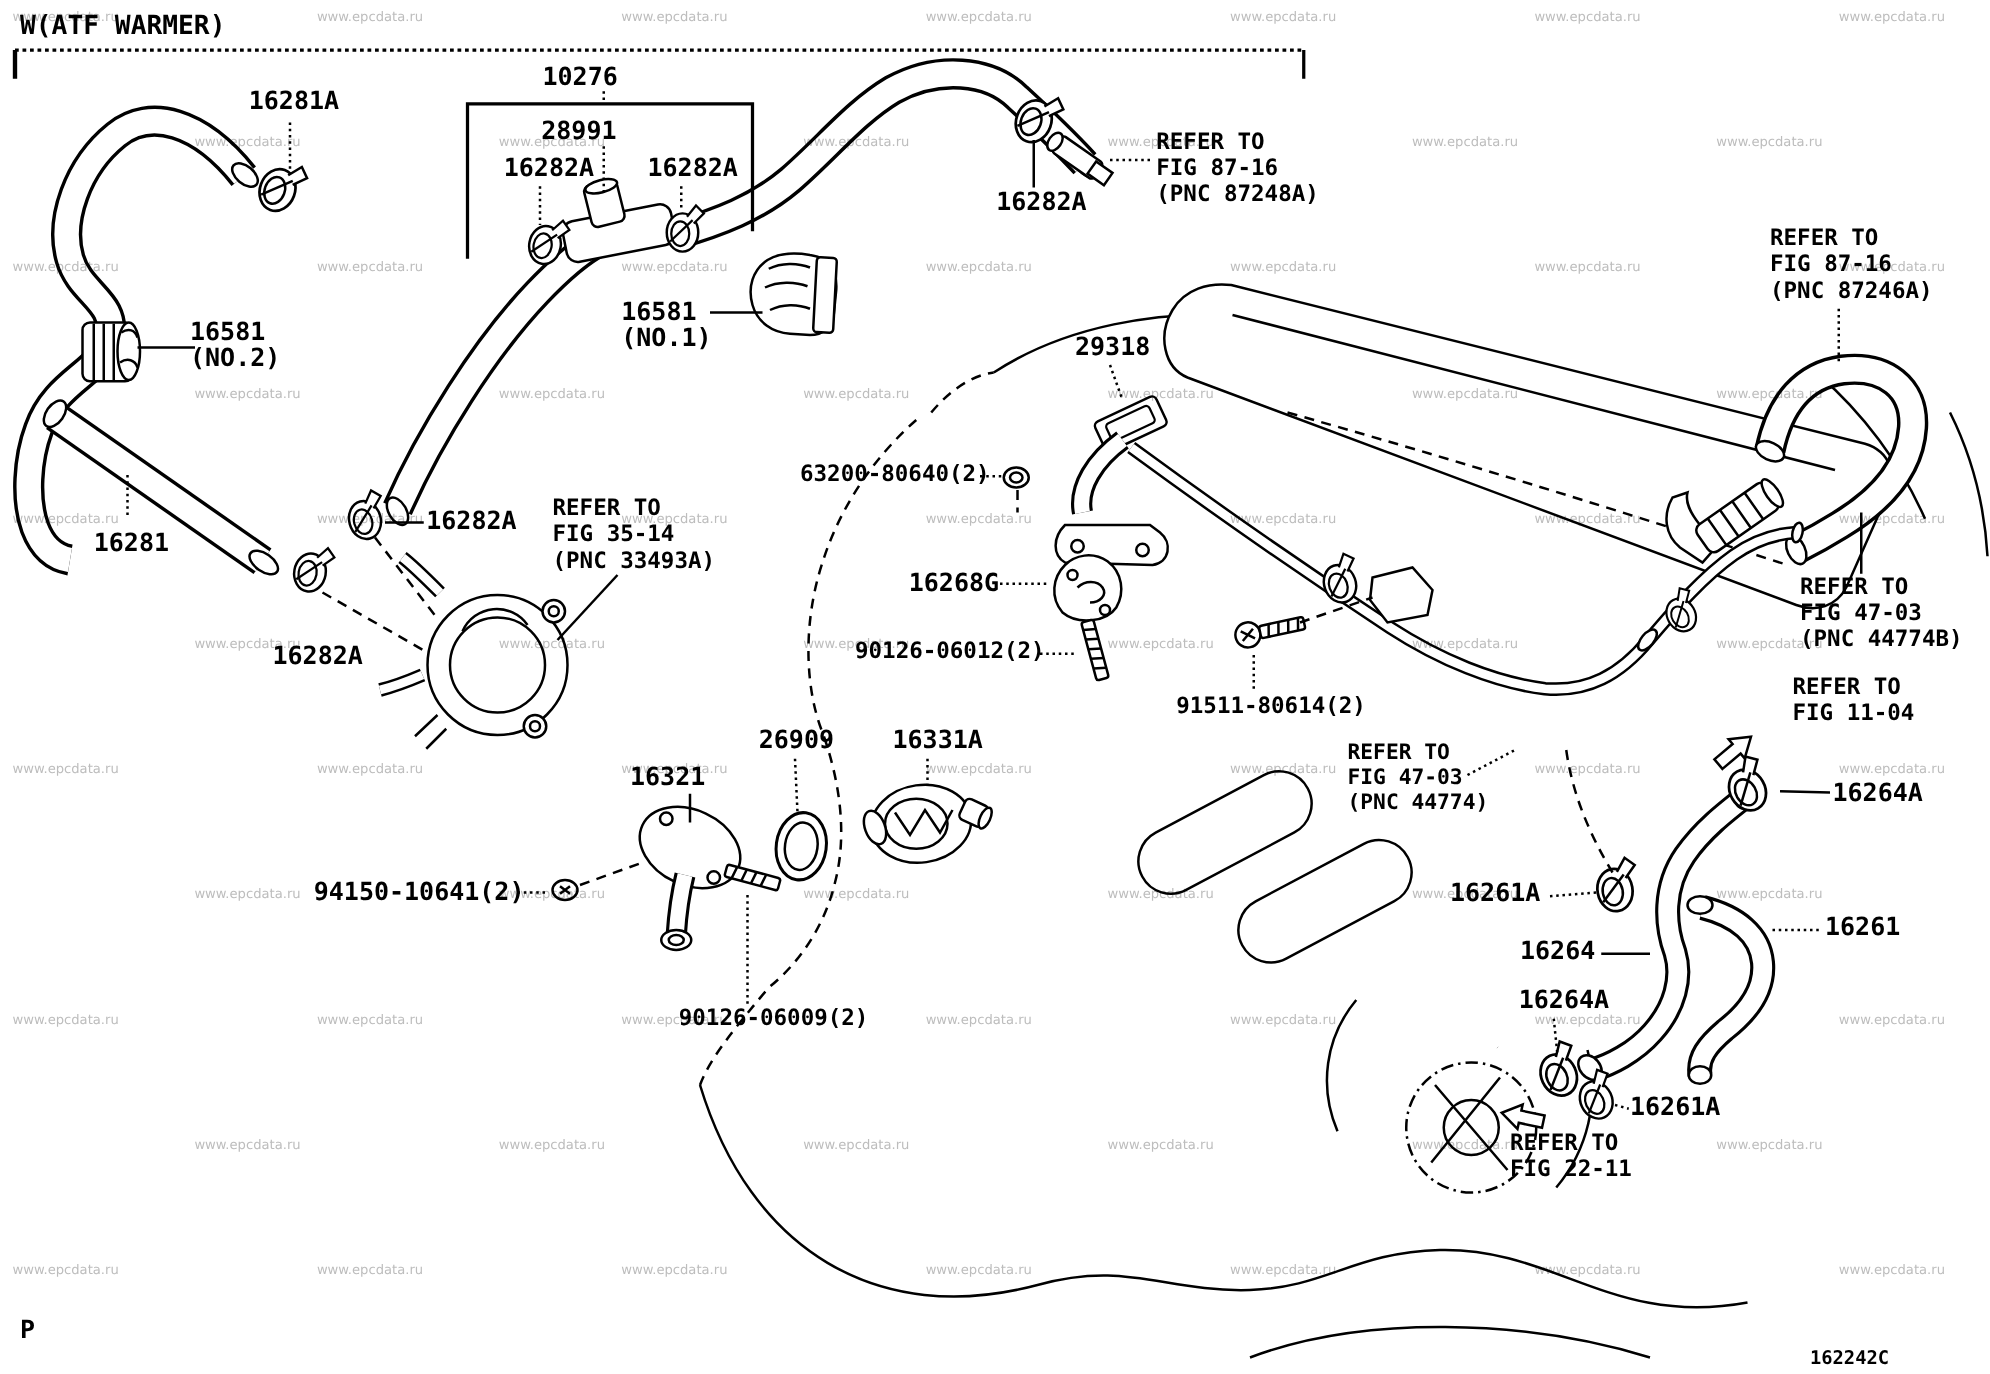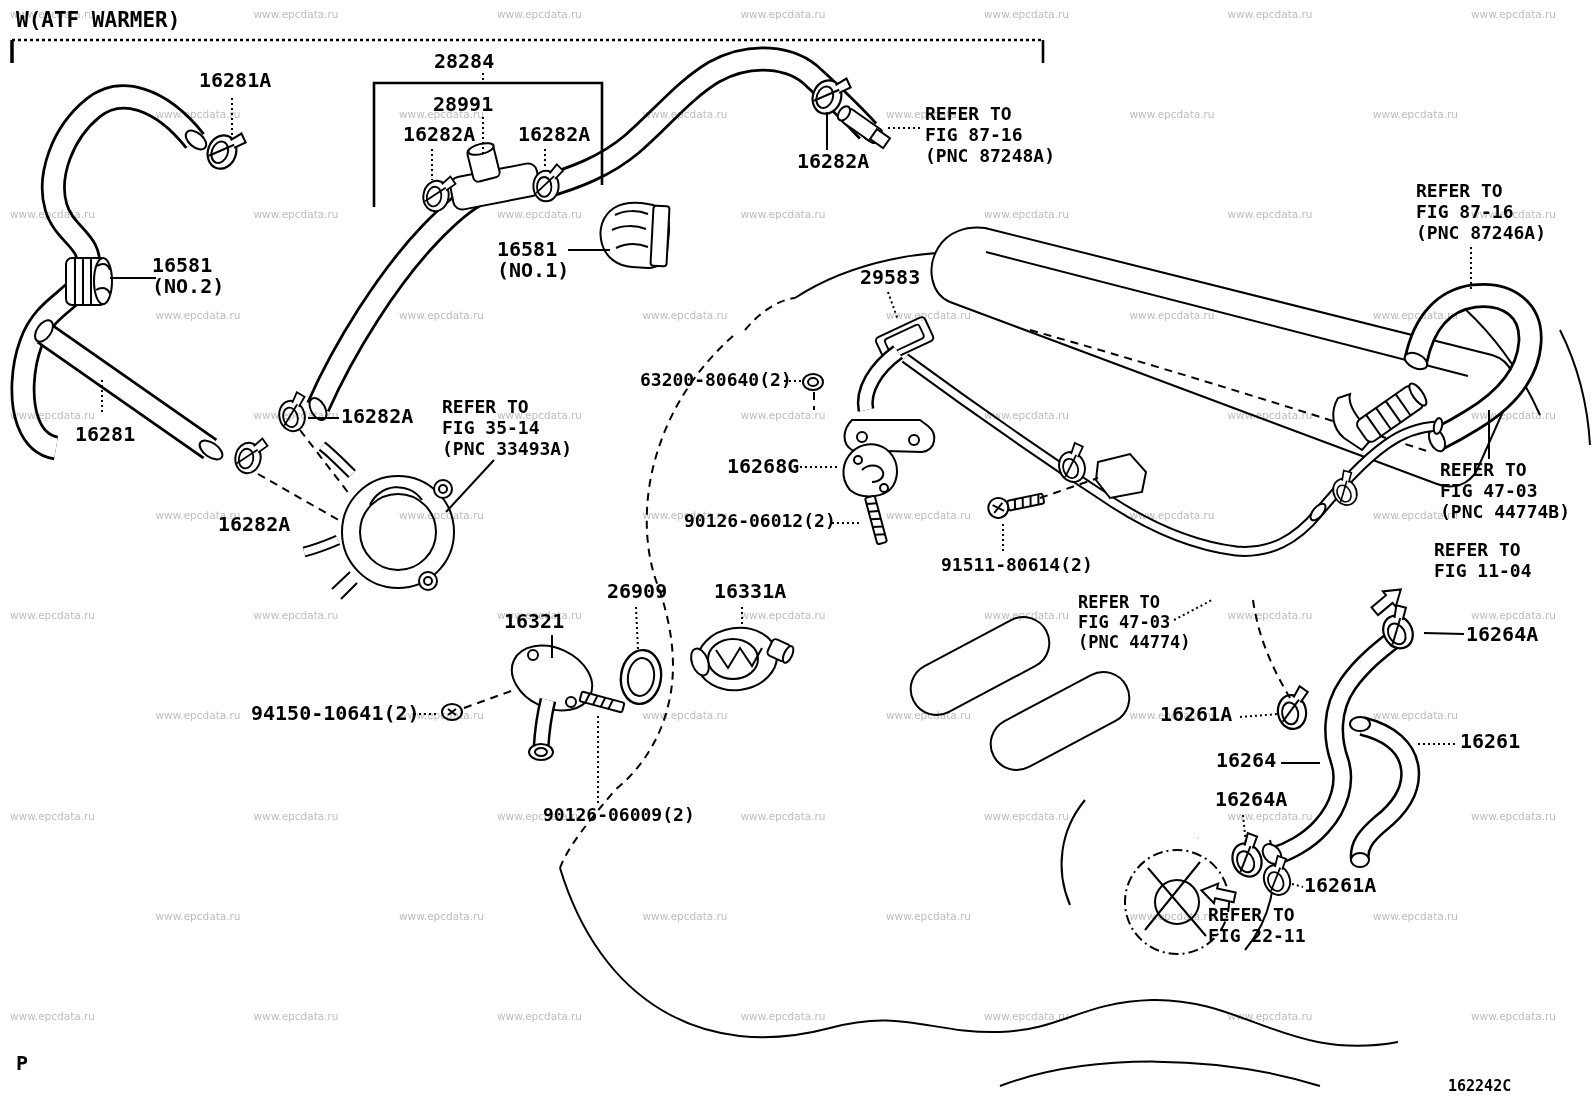--- a/index.html
+++ b/index.html
@@ -295,36 +295,36 @@
 
     <g>
       <use href="#barrow" class="wfill" transform="translate(1387,601) rotate(-40)"></use>
       <use href="#barrow" class="wfill" transform="translate(1219,894) rotate(192)"></use>
     </g>
   </svg>
 
   <div class="lbl big" style="left:16px;top:10px">W(ATF WARMER)</div>
 
   <div class="lbl" style="left:199px;top:70px">16281A</div>
-  <div class="lbl" style="left:434px;top:51px">28284</div>
+  <div class="lbl" style="left:434px;top:51px">10276</div>
   <div class="lbl" style="left:433px;top:94px">28991</div>
   <div class="lbl" style="left:403px;top:124px">16282A</div>
   <div class="lbl" style="left:518px;top:124px">16282A</div>
   <div class="lbl" style="left:797px;top:151px">16282A</div>
   <div class="lbl sm" style="left:925px;top:103px">REFER TO
 FIG 87-16
 (PNC 87248A)</div>
   <div class="lbl sm" style="left:1416px;top:180px">REFER TO
 FIG 87-16
 (PNC 87246A)</div>
   <div class="lbl" style="left:152px;top:255px">16581
 (NO.2)</div>
   <div class="lbl" style="left:497px;top:239px">16581
 (NO.1)</div>
-  <div class="lbl" style="left:860px;top:267px">29583</div>
+  <div class="lbl" style="left:860px;top:267px">29318</div>
   <div class="lbl sm" style="left:640px;top:369px">63200-80640(2)</div>
   <div class="lbl" style="left:75px;top:424px">16281</div>
   <div class="lbl" style="left:341px;top:406px">16282A</div>
   <div class="lbl sm" style="left:442px;top:396px">REFER TO
 FIG 35-14
 (PNC 33493A)</div>
   <div class="lbl" style="left:727px;top:456px">16268G</div>
   <div class="lbl sm" style="left:684px;top:510px">90126-06012(2)</div>
   <div class="lbl" style="left:218px;top:514px">16282A</div>
   <div class="lbl sm" style="left:941px;top:554px">91511-80614(2)</div>

